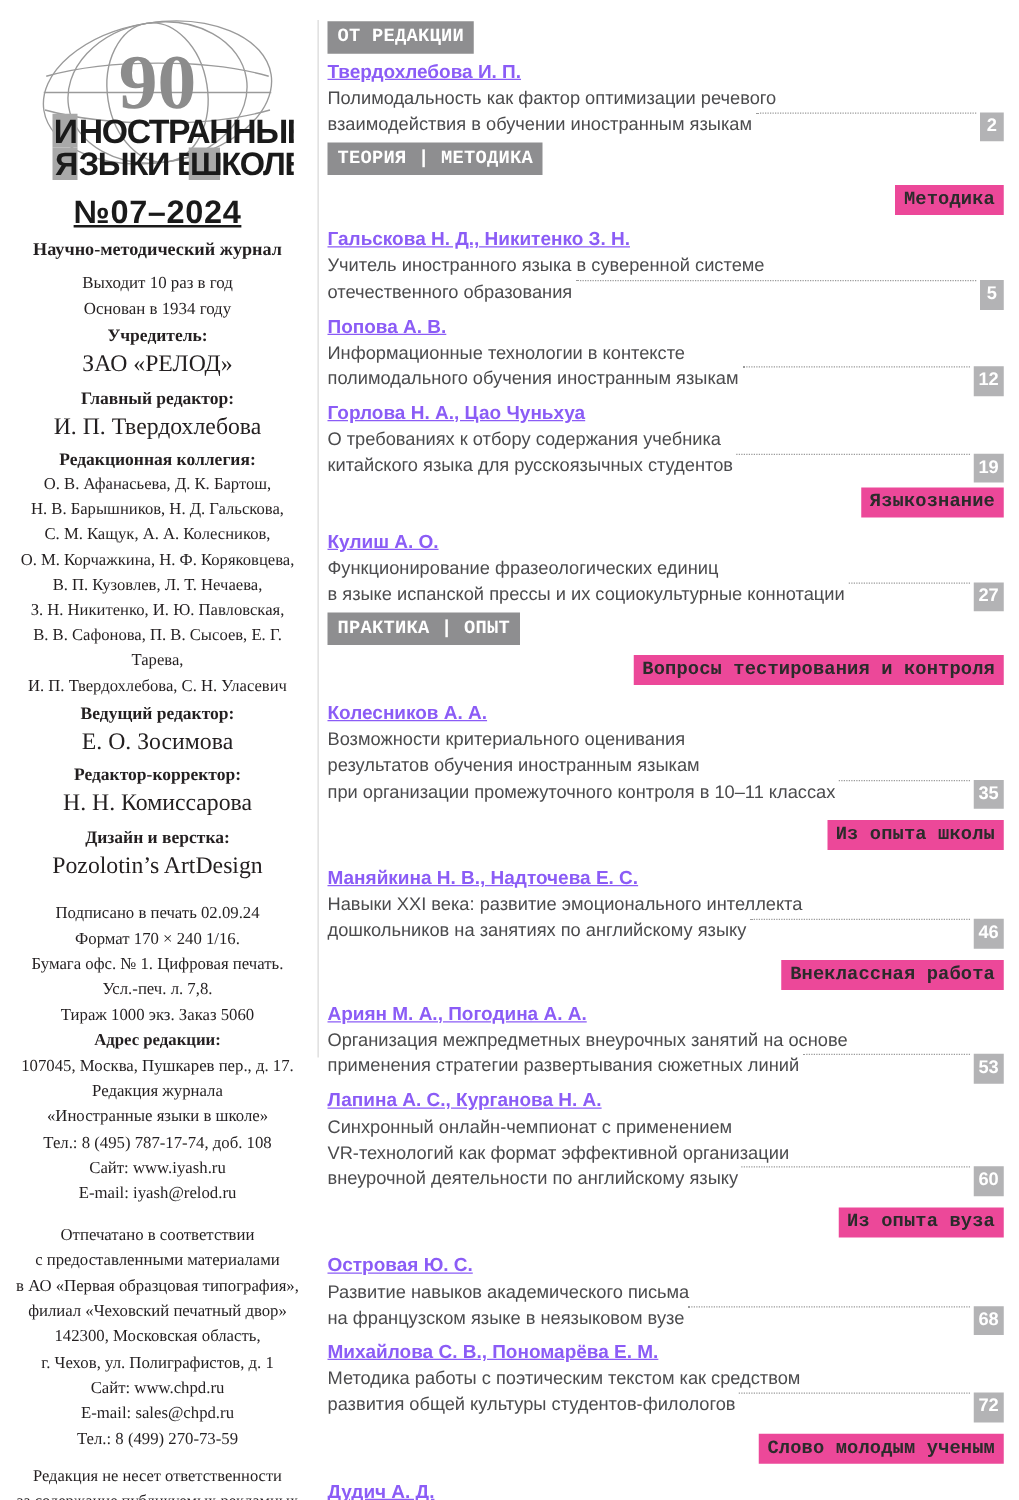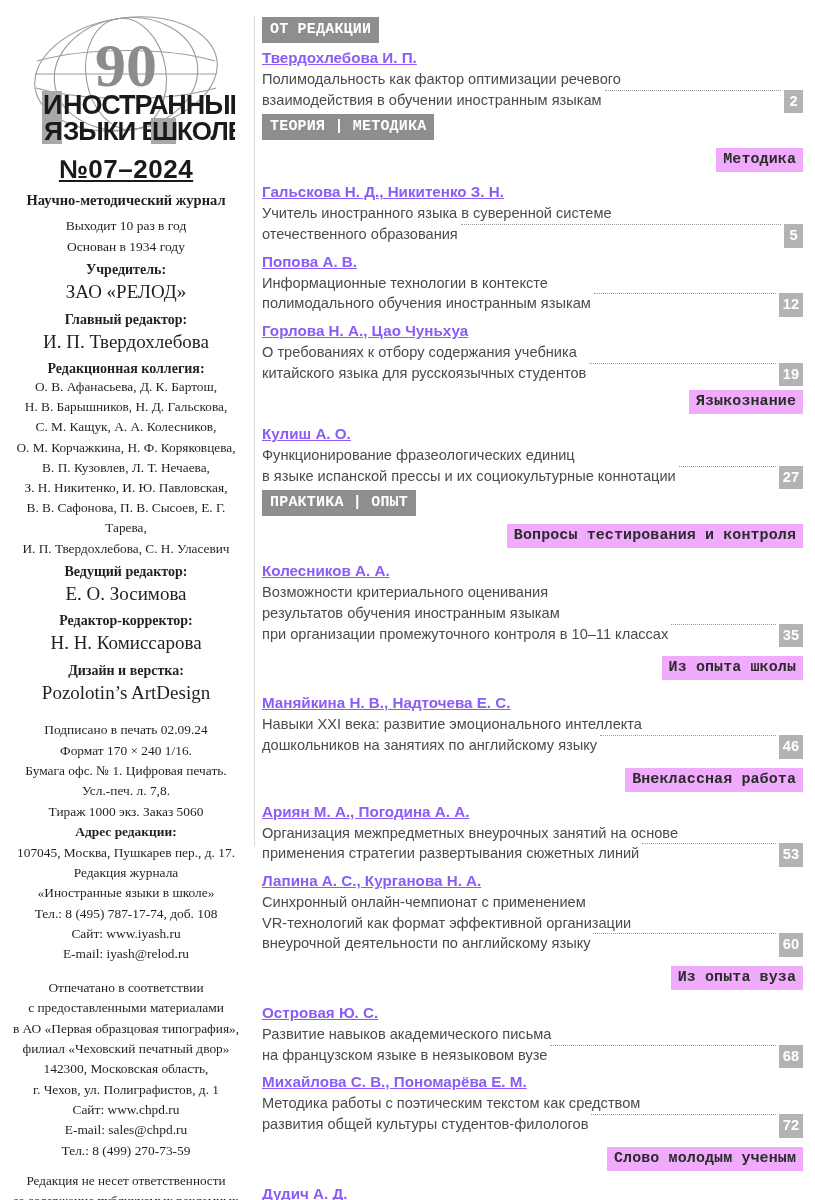--- a/index.html
+++ b/index.html
@@ -110,21 +110,21 @@
     vertical-align: top;
   }
   .banner.main {
     background: #8e8e90;
     color: #ffffff;
     font-size: 15px;
     padding: 5px 8px 6px 8px;
     letter-spacing: 0.2px;
   }
   .banner.sub {
-    background: #f0abfc;
+    background: #ec4899;
     color: #2b2b2b;
     font-size: 15px;
     padding: 4px 7px 5px 7px;
     letter-spacing: 0.1px;
   }
 
   .entry { margin: 0; padding: 0; }
   .authors {
     font-family: "Liberation Sans", sans-serif;
     font-size: 15.2px;

